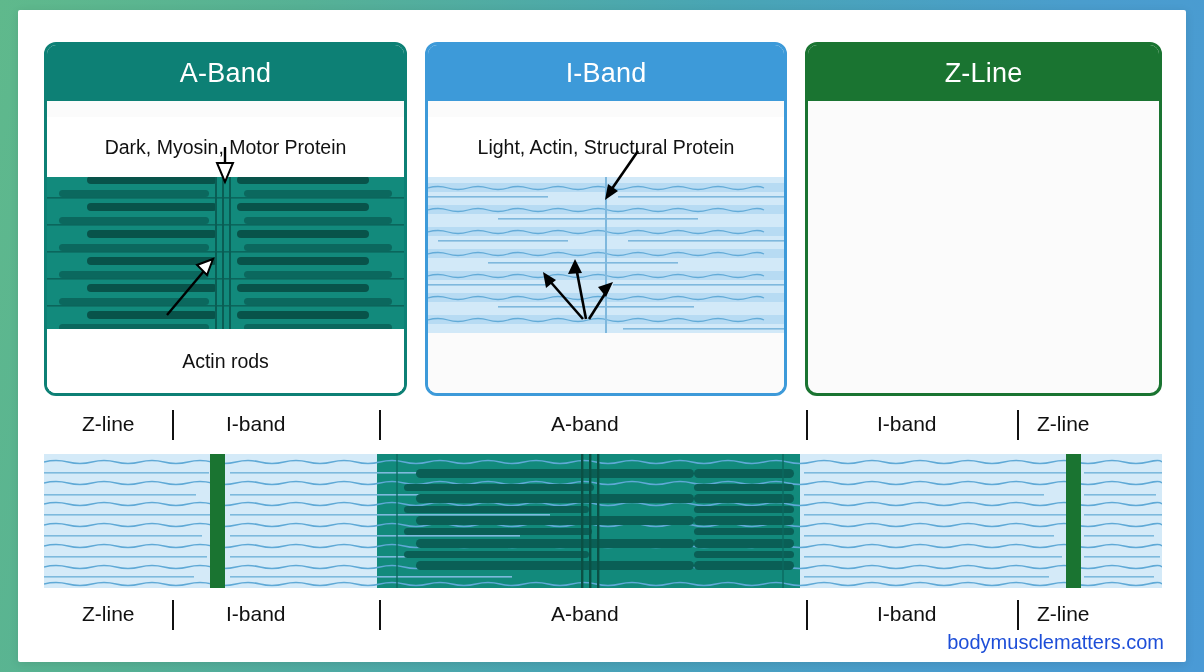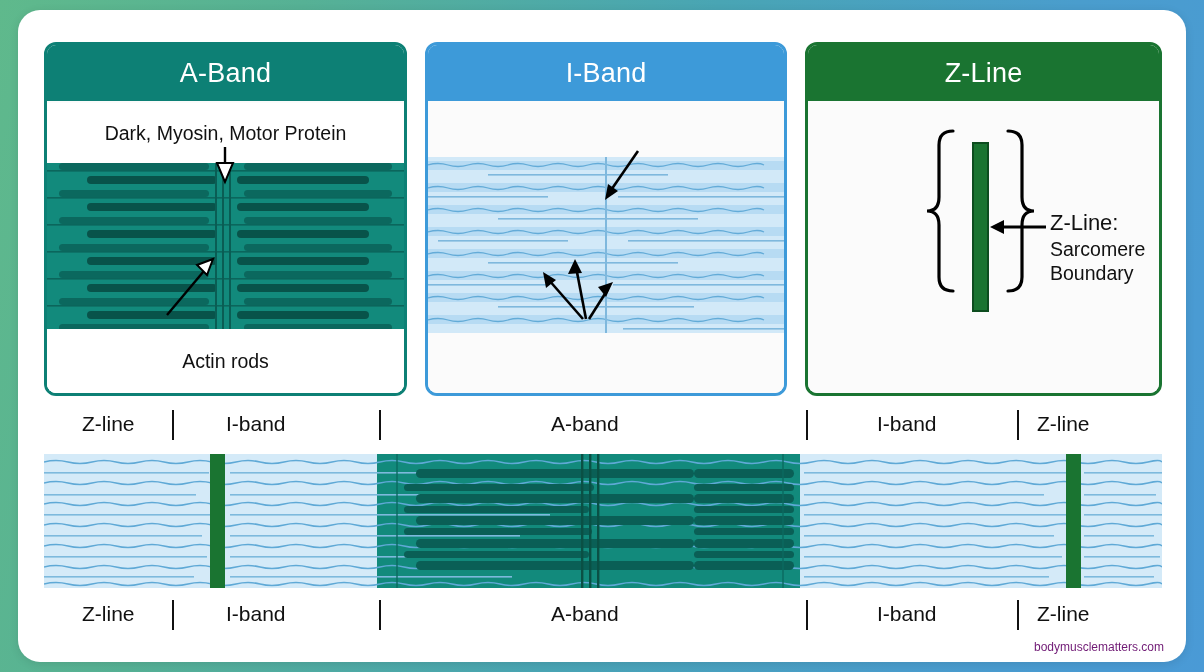--- a/index.html
+++ b/index.html
@@ -6,21 +6,21 @@
   html, body { width: 1204px; height: 672px; overflow: hidden; }
   body {
     font-family: "Liberation Sans", sans-serif;
     background: linear-gradient(105deg, #5fb98c 0%, #56b195 22%, #49a5b4 52%, #4a9dcd 78%, #4a9ad6 100%);
   }
   .page-card {
     position: absolute;
     left: 18px; top: 10px;
     width: 1168px; height: 652px;
     background: #ffffff;
-    border-radius: 22px;
+    border-radius: 2px;
     box-shadow: 0 2px 10px rgba(0,0,0,0.10);
     overflow: hidden;
   }
 
   
   .panels { position: absolute; left: 26px; top: 32px; width: 1118px; height: 354px; }
   .panel {
     position: absolute; top: 0; height: 354px;
     border-radius: 12px;
     overflow: hidden;
@@ -43,21 +43,21 @@
 
   .panel-body { position: relative; height: 292px; background: #fbfbfb; overflow: hidden; }
 
   .caption {
     position: absolute; left: 0; width: 100%;
     background: #ffffff;
     display: flex; align-items: center; justify-content: center;
     color: #111; font-size: 19.5px;
     z-index: 5;
   }
-  .caption-top { top: 2px; height: 60px; }
+  .caption-top { top: 16px; height: 60px; }
   .caption-bot { bottom: 0; height: 64px; }
 
   
   .art { position: absolute; left: 0; width: 100%; top: 56px; bottom: 60px; overflow: hidden; }
 
   
   .aband-art { background: #128a7c; }
 
   
   .iband-art { background: #cfe8f7; }
@@ -81,21 +81,21 @@
 
   .strip {
     position: absolute; left: 0; top: 46px;
     width: 1118px; height: 134px;
     background: #d4eaf8;
     overflow: hidden;
   }
 
   .watermark {
     position: absolute; right: 22px; bottom: 8px;
-    font-size: 12px; color: #701a75;
+    font-size: 20px; color: #1d4ed8;
   }
 </style>
 </head>
 <body>
 
 <div class="page-card">
 
   <div class="panels">
 
     <div class="panel panel-a">
@@ -206,20 +206,23 @@
               <rect x="60" y="105" width="190" height="1.6"></rect>
               <rect x="185" y="127" width="171" height="1.6"></rect>
               <rect x="0" y="127" width="118" height="1.6"></rect>
               <rect x="70" y="149" width="196" height="1.6"></rect>
               <rect x="195" y="171" width="161" height="1.6"></rect>
             </g>
             <rect x="177" y="0" width="2" height="176" fill="#7fb8dd"></rect>
           </svg>
         </div>
 
+        <div class="caption caption-top">
+          <span>Light, Actin, Structural Protein</span>
+        </div>
 
         <svg style="position:absolute;inset:0;z-index:9;pointer-events:none" width="100%" height="100%" viewBox="0 0 356 292" preserveAspectRatio="none">
           <g>
             <line x1="210" y1="50" x2="181" y2="92" stroke="#000" stroke-width="2.6"></line>
             <polygon points="177,99 180,83 190,90" fill="#000"></polygon>
           </g>
           <g>
             <line x1="155" y1="218" x2="120" y2="178" stroke="#000" stroke-width="2.6"></line>
             <polygon points="115,171 118,187 128,179" fill="#000"></polygon>
           </g>
@@ -230,46 +233,20 @@
           <g>
             <line x1="161" y1="218" x2="180" y2="188" stroke="#000" stroke-width="2.6"></line>
             <polygon points="185,181 170,186 178,196" fill="#000"></polygon>
           </g>
         </svg>
       </div>
     </div>
 
     <div class="panel panel-z">
       <div class="panel-header">Z-Line</div>
-      <div class="panel-body">
-        <div class="z-art">
-          <svg width="351" height="292" viewBox="0 0 351 292">
-
-            <g fill="none" stroke="#000" stroke-width="3.2" stroke-linecap="round">
-              <path d="M145,30 q-14,0 -14,14 v52 q0,14 -12,14 q12,0 12,14 v52 q0,14 14,14"></path>
-            </g>
-
-            <g fill="none" stroke="#000" stroke-width="3.2" stroke-linecap="round">
-              <path d="M200,30 q14,0 14,14 v52 q0,14 12,14 q-12,0 -12,14 v52 q0,14 -14,14"></path>
-            </g>
-
-            <rect x="165" y="42" width="15" height="168" fill="#1a7431" stroke="#0d4d1f" stroke-width="2"></rect>
-
-            <g>
-              <line x1="238" y1="126" x2="190" y2="126" stroke="#000" stroke-width="2.8"></line>
-              <polygon points="182,126 196,119 196,133" fill="#000"></polygon>
-            </g>
-          </svg>
-        </div>
-        <div class="z-label">
-          <div class="l1">Z-Line:</div>
-          <div>Sarcomere</div>
-          <div>Boundary</div>
-        </div>
-      </div>
     </div>
   </div>
 
   <div class="strip-wrap">
 
     <div class="strip-labels">
       <span style="left:38px">Z-line</span>
       <span style="left:182px">I-band</span>
       <span style="left:507px">A-band</span>
       <span style="left:833px">I-band</span>

